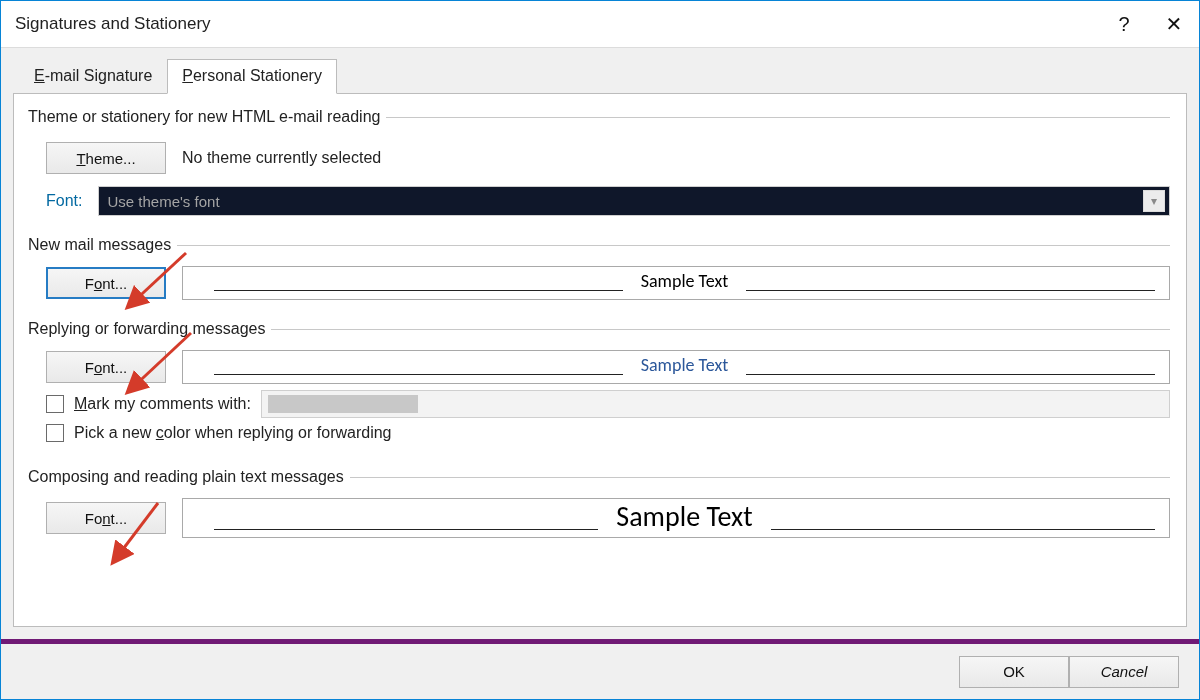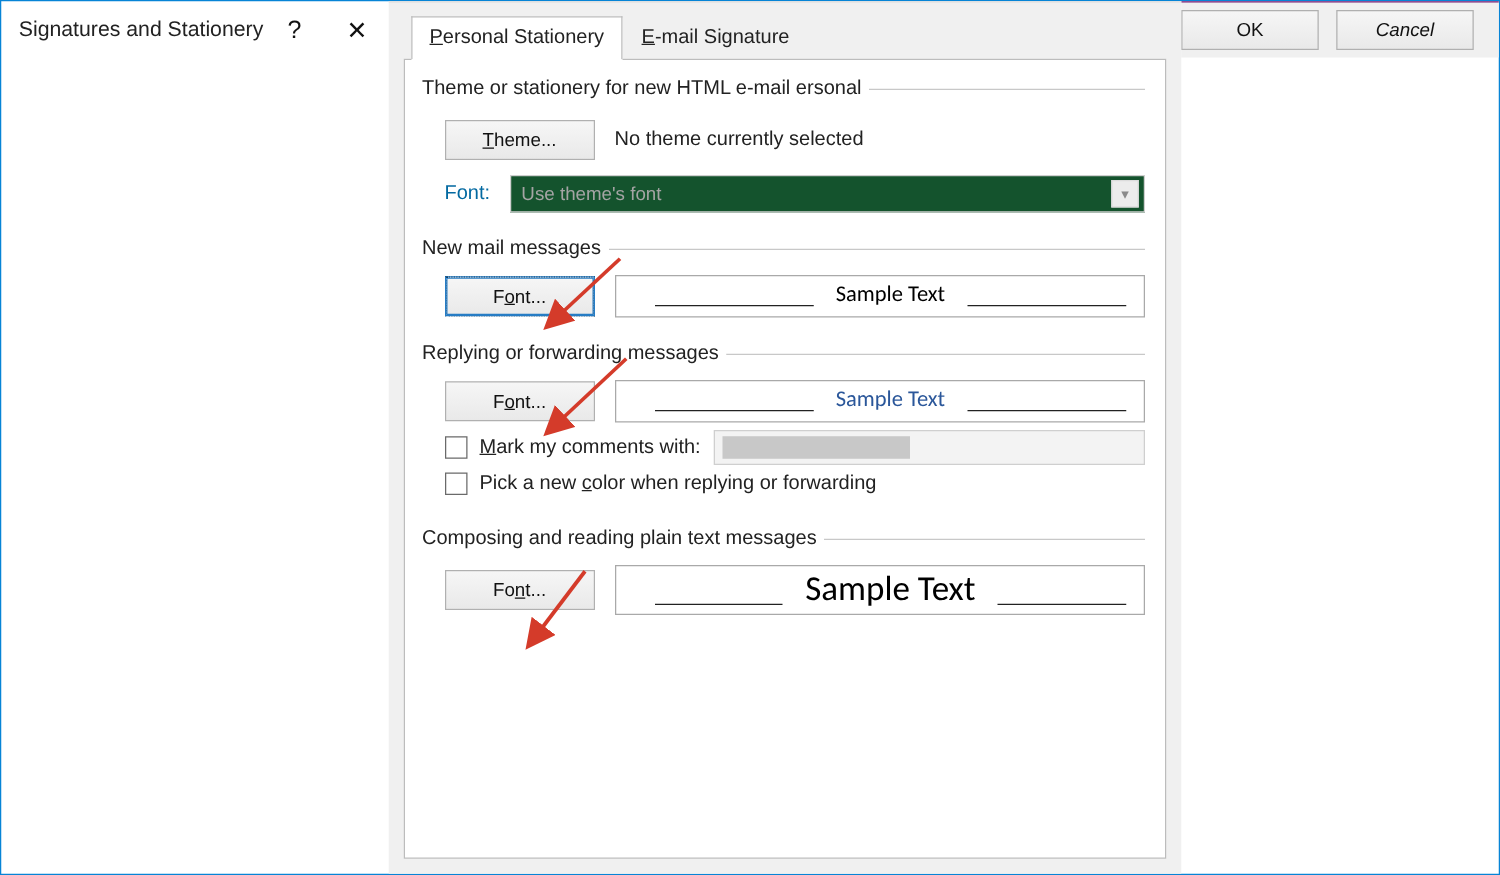--- a/index.html
+++ b/index.html
@@ -1,21 +1,21 @@
 <!DOCTYPE html>
 <html><head>
 <meta charset="utf-8">
 <style>
   * { box-sizing: border-box; }
   html, body { margin:0; padding:0; font-family: "Segoe UI", Tahoma, sans-serif; font-size:15px; color:#222; background:#fff; }
   .window {
     width:1200px; height:700px;
     border:1px solid #0784d6;
     background:#fff;
-    display:flex; flex-direction:row;
+    display:flex; flex-direction:column;
     position:relative;
   }
   .titlebar {
     height:46px;
     display:flex; align-items:center; justify-content:space-between;
     padding:0 0 0 14px;
     font-size:17px;
     border-bottom:0;
   }
   .titlebar-buttons { display:flex; align-items:center; }
@@ -96,21 +96,21 @@
     outline:1px solid #267cc4;
     outline-offset:-1px;
     box-shadow: inset 0 0 0 1px #267cc4;
     border:1px dotted #000;
   }
   .lbl { font-size:16px; }
   .disabled-label { color:#0369a1; }
   .dropdown {
     flex:1; height:30px;
     border:1px solid #cfcfcf;
-    background:#14532d;
+    background:#0f172a;
     color:#a4a4a4;
     display:flex; align-items:center; justify-content:space-between;
     padding:0 4px 0 8px;
   }
   .dropdown .chev {
     width:22px; height:22px;
     display:flex; align-items:center; justify-content:center;
     border:1px solid #dcdcdc;
     background:#ececec;
     color:#8a8a8a;
@@ -148,25 +148,24 @@
     flex:1; height:28px;
     border:1px solid #cfcfcf;
     background:#f3f3f3;
     display:flex; align-items:center;
     padding-left:6px;
   }
   .name-mask {
     width:150px; height:18px; background:#c8c8c8;
   }
   .footer {
-    height:45px;
+    height:60px;
     display:flex; align-items:center; justify-content:flex-end;
-    gap:14px;
     padding-right:20px;
-    border-top:1px solid #701a75;
+    border-top:5px solid #701a75;
     background:#f0f0f0;
   }
   .u { text-decoration:underline; }
   
   .arrow {
     position:absolute;
     width:80px; height:80px;
     pointer-events:none;
     z-index:50;
   }
@@ -185,32 +184,32 @@
       </div>
       <div class="tb-btn">
         <span>✕</span>
       </div>
     </div>
   </div>
 
   <div class="client">
 
     <div class="tabs">
+      <div class="tab inactive">
+        <span class="ul">E</span><span>-mail Signature</span>
+      </div>
       <div class="tab active">
         <span class="ul">P</span><span>ersonal Stationery</span>
       </div>
-      <div class="tab inactive">
-        <span class="ul">E</span><span>-mail Signature</span>
-      </div>
     </div>
 
     <div class="panel">
 
       <fieldset class="group">
-        <legend>Theme or stationery for new HTML e-mail ersonal</legend>
+        <legend>Theme or stationery for new HTML e-mail reading</legend>
         <div class="row pad-top" style="margin-left:16px;">
           <button class="btn">
             <span class="u">T</span><span>heme...</span>
           </button>
           <div class="lbl">No theme currently selected</div>
         </div>
         <div class="row" style="margin:12px 0 0 16px;">
           <div class="lbl disabled-label">Font:</div>
           <div class="dropdown">
             <span>Use theme's font</span>

